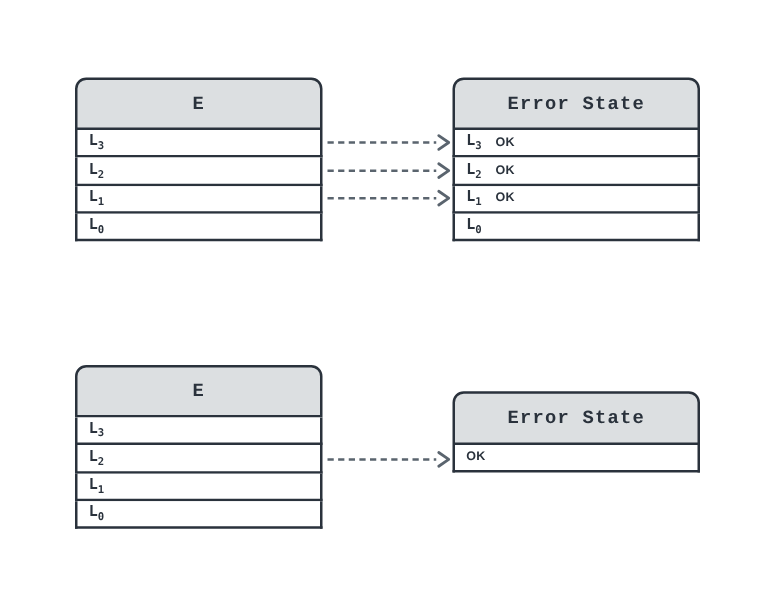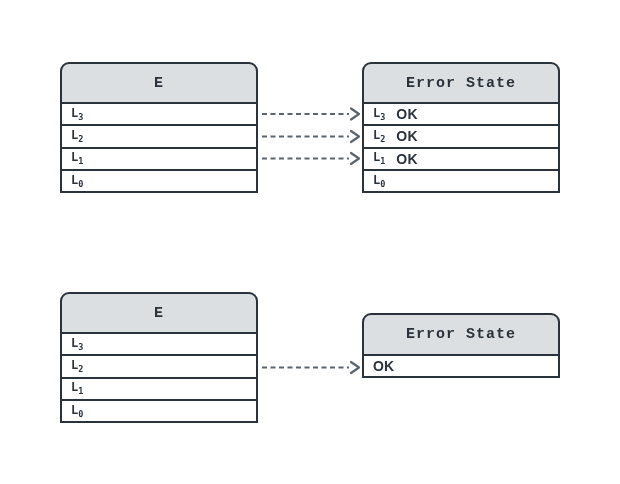--- a/index.html
+++ b/index.html
@@ -74,21 +74,21 @@
     line-height: 1;
     white-space: nowrap;
   }
   .lbl sub {
     font-size: 8.5px;
     vertical-align: -3px;
     font-weight: 600;
   }
   .val {
     font-family: "Liberation Sans", sans-serif;
-    font-size: 14px;
+    font-size: 10px;
     font-weight: 600;
     letter-spacing: 0.2px;
     margin-left: 11px;
     white-space: nowrap;
   }
   .trow.no-label .val { margin-left: 0; }
 </style>
 </head>
 <body>
 

